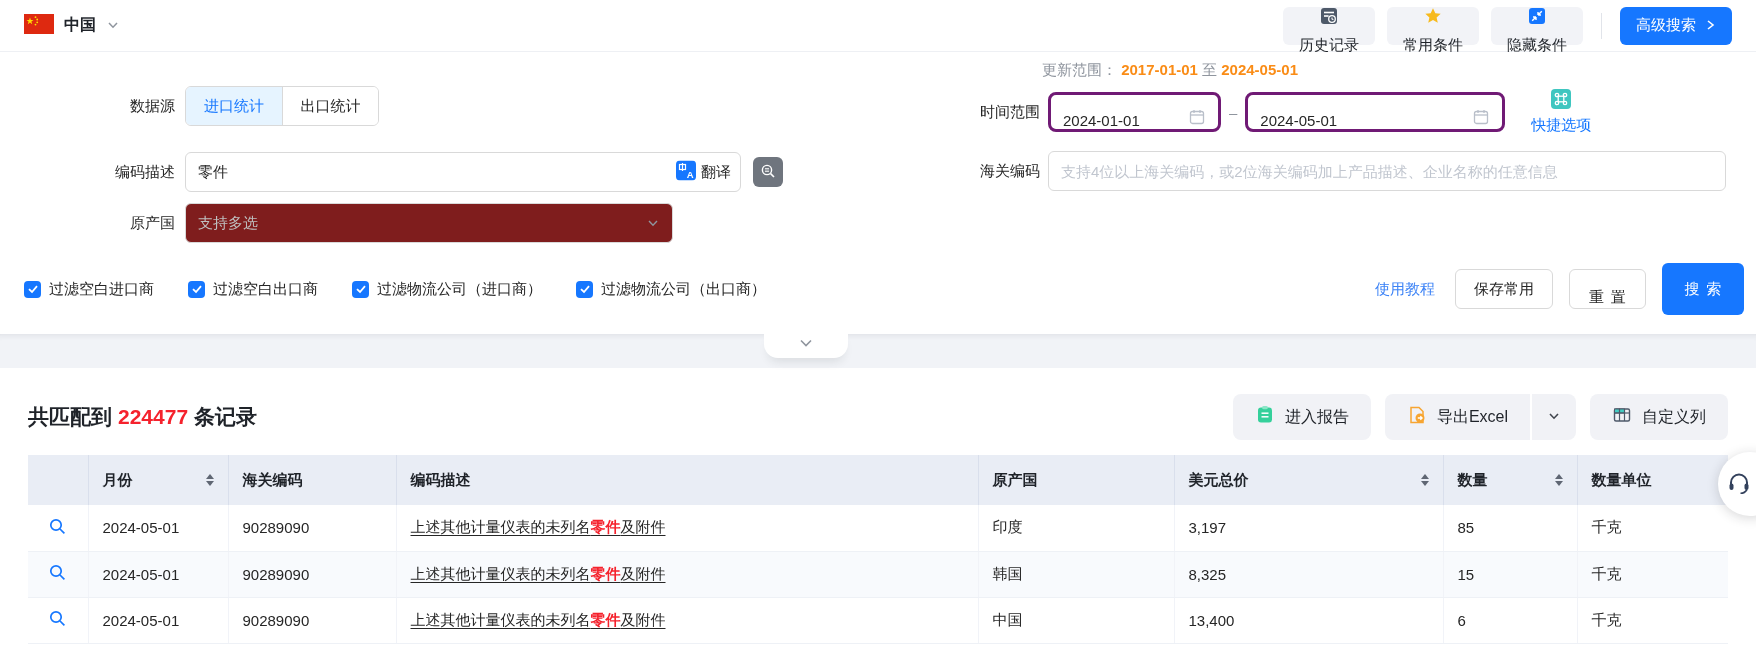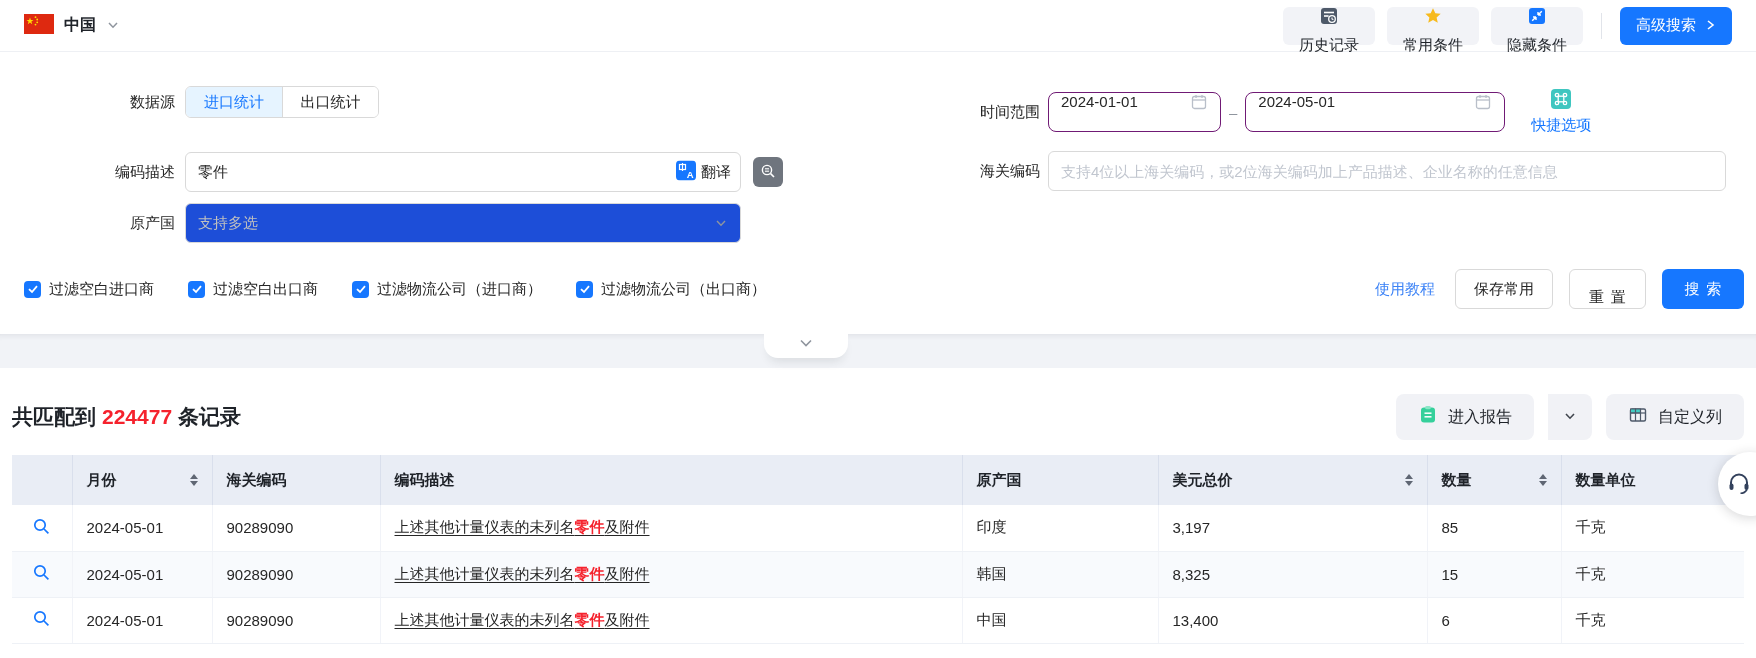--- a/index.html
+++ b/index.html
@@ -19,72 +19,72 @@
           background:#f2f3f7; border-radius:6px; color:#1f2329; cursor:pointer; white-space:nowrap;flex-direction:column; }
   .tb-divider { width:1px; height:26px; background:#e1e4ea; margin:0 6px; }
   .adv-btn { display:flex; align-items:center; gap:8px; height:38px; padding:0 16px;
              background:#1677ff; color:#fff; border-radius:6px; cursor:pointer; white-space:nowrap; }
   
   .form-area { position:relative; height:282px; background:#fff; }
   .frow { position:absolute; display:flex; align-items:center; }
   .lbl-l { width:151px; text-align:right; margin-right:10px; color:#262626; }
   .lbl-r { width:160px; text-align:right; margin-right:8px; color:#262626; }
   .r-ds { top:34px; left:24px; }
-  .tabs { display:flex; border:1px solid #d9d9d9; border-radius:6px; overflow:hidden; height:32px; background:#fff; }
+  .tabs { display:flex; border:1px solid #d9d9d9; border-radius:6px; overflow:hidden; height:40px; background:#fff; }
   .tab { min-width:96px; padding:0 16px; display:flex; align-items:center; justify-content:center;
          color:#262626; cursor:pointer; background:#fff; }
   .tab + .tab { border-left:1px solid #d9d9d9; }
   .tab.active { background:#e6f4ff; color:#1677ff; border-color:#e6f4ff; }
   .r-cd { top:100px; left:24px; }
   .input-wrap { position:relative; }
   .text-input { width:556px; height:40px; border:1px solid #d9d9d9; border-radius:6px;
                 padding:0 76px 0 12px; font-size:15px; color:#262626; outline:none;
                 font-family:inherit; }
   .translate { position:absolute; right:10px; top:50%; transform:translateY(-50%);
                display:flex; align-items:center; gap:5px; color:#262626; cursor:pointer; }
   .exact-btn { width:30px; height:30px; margin-left:12px; border-radius:6px; background:#6f757e;
                display:flex; align-items:center; justify-content:center; cursor:pointer; }
   .r-og { top:151px; left:24px; }
-  .select { width:556px; height:40px; border:1px solid #d9d9d9; border-radius:6px;
+  .select { width:488px; height:40px; border:1px solid #d9d9d9; border-radius:6px;
             display:flex; align-items:center; justify-content:space-between; padding:12px 12px;
-            background:#1d4ed8; cursor:pointer; }
+            background:#7f1d1d; cursor:pointer; }
   .placeholder { color:#bfbfbf; }
   .r-ur { position:absolute; top:9px; left:1042px; color:#8f959e; }
   .odate { color:#fa8c16; font-weight:700; }
   .r-tr { top:37px; left:880px; }
-  .datebox { height:40px; border:1px solid #701a75; border-radius:8px; display:flex;
-             align-items:flex-start; justify-content:space-between; padding:0 12px; background:#fff; cursor:pointer; }
+  .datebox { height:40px; border:3px solid #701a75; border-radius:8px; display:flex;
+             align-items:flex-end; justify-content:space-between; padding:0 12px; background:#fff; cursor:pointer; }
   .d1 { width:173px; } .d2 { width:260px; }
   .dsep { margin:0 8px; color:#8f959e; }
   .quick { display:flex; align-items:center; gap:7px; margin-left:26px; color:#1677ff; cursor:pointer;flex-direction:column; }
   .cmd-box { width:20px; height:20px; border-radius:4px; background:#3fc6c0;
              display:flex; align-items:center; justify-content:center; }
   .r-hs { top:99px; left:880px; }
   .hs-input { width:678px; height:40px; border:1px solid #d9d9d9; border-radius:6px;
               padding:0 12px; font-size:15px; color:#262626; outline:none; font-family:inherit; }
   input::placeholder { color:#c1c6cf; }
   .r-cb { top:215px; left:24px; right:12px; height:44px; justify-content:space-between; }
   .cb-group { display:flex; align-items:center; gap:34px; }
   .cb-item { display:flex; align-items:center; gap:8px; cursor:pointer; color:#262626; }
   .cbox { width:17px; height:17px; border-radius:4px; background:#1677ff;
           display:flex; align-items:center; justify-content:center; }
   .action-group { display:flex; align-items:center; gap:16px; }
   .link { color:#3b82f6; cursor:pointer; margin-right:4px; }
   .obtn { height:40px; padding:0 18px; border:1px solid #d9d9d9; border-radius:6px;
           background:#fff; color:#262626; font-size:15px; cursor:pointer; font-family:inherit; }
   .obtn.spaced { letter-spacing:0.45em; padding:16px 12px 0 19px; }
-  .pbtn { height:40px; border:none; border-radius:6px; background:#1677ff; color:#fff;
+  .pbtn { height:52px; border:none; border-radius:6px; background:#1677ff; color:#fff;
           font-size:15px; cursor:pointer; letter-spacing:0.45em; padding:0 16px 0 23px; font-family:inherit; }
   
   .band { height:34px; background:#f1f3f7; box-shadow:inset 0 7px 7px -7px rgba(31,35,41,.12); }
   .fold { position:absolute; top:330px; left:764px; width:84px; height:28px; background:#fff;
           border-radius:0 0 14px 14px; box-shadow:0 8px 10px -4px rgba(31,35,41,.10);
           display:flex; align-items:center; justify-content:center; cursor:pointer; z-index:5; }
   
-  .results { background:#fff; height:264px; padding:25px 12px 0; }
+  .results { background:#fff; height:264px; padding:25px 28px 0; }
   .res-head { display:flex; align-items:center; justify-content:space-between; height:48px; }
   .match { font-size:21px; font-weight:700; color:#1f2329; }
   .match .count { color:#f5222d; padding:0 6px; }
   .res-actions { display:flex; align-items:flex-end; gap:14px; }
   .abtn { height:46px; background:#f1f2f6; border-radius:8px; display:flex; align-items:center;
           gap:10px; padding:0 22px; font-size:16px; color:#1f2329; cursor:pointer; white-space:nowrap; }
   .split { display:flex; align-items:center; gap:2px; }
   .abtn.excel-main { border-radius:8px 0 0 8px; }
   .abtn.excel-caret { border-radius:0 8px 8px 0; padding:0 15px; }
   
@@ -219,20 +219,26 @@
     <div class="select">
       <span class="placeholder">支持多选</span>
       <span>
         <svg width="14" height="12" viewBox="0 0 12 12" fill="none">
             <polyline points="2,4 6,8.2 10,4" stroke="#8f959e" stroke-width="1.4"></polyline>
           </svg>
       </span>
     </div>
   </div>
 
+  <div class="r-ur">
+    <span>更新范围：</span>
+    <span class="odate">2017-01-01</span>
+    <span>至</span>
+    <span class="odate">2024-05-01</span>
+  </div>
 
   <div class="frow r-tr">
     <span class="lbl-r">时间范围</span>
     <div class="datebox d1">
       <span>2024-01-01</span>
       <span>
         <svg width="18" height="18" viewBox="0 0 18 18" fill="none" stroke="#b9bfc9" stroke-width="1.3">
             <rect x="2.5" y="3.5" width="13" height="12" rx="2"></rect>
             <line x1="2.5" y1="7" x2="15.5" y2="7"></line>
             <line x1="6" y1="2" x2="6" y2="5"></line>
@@ -335,20 +341,30 @@
           <svg width="20" height="20" viewBox="0 0 20 20">
               <rect x="3" y="2.5" width="14" height="15" rx="3" fill="#35d09b"></rect>
               <rect x="7" y="1" width="6" height="3.2" rx="1.6" fill="#8ae6c6"></rect>
               <line x1="6.5" y1="8.2" x2="13.5" y2="8.2" stroke="#fff" stroke-width="1.5"></line>
               <line x1="6.5" y1="11.8" x2="13.5" y2="11.8" stroke="#fff" stroke-width="1.5"></line>
             </svg>
         </span>
         <span>进入报告</span>
       </div>
       <div class="split">
+        <div class="abtn excel-main">
+          <span>
+            <svg width="20" height="20" viewBox="0 0 20 20" fill="none">
+                <path d="M4 2.5 h8 l4 4 V17.5 h-12 z" stroke="#f7a531" stroke-width="1.5"></path>
+                <circle cx="13" cy="13" r="4.5" fill="#f7a531"></circle>
+                <path d="M10.8 13 h4.2 M13.3 11.2 L15.1 13 l-1.8 1.8" stroke="#fff" stroke-width="1.3"></path>
+              </svg>
+          </span>
+          <span>导出Excel</span>
+        </div>
         <div class="abtn excel-caret">
           <span>
             <svg width="14" height="12" viewBox="0 0 12 12" fill="none">
                 <polyline points="2,4 6,8.2 10,4" stroke="#40454d" stroke-width="1.6"></polyline>
               </svg>
           </span>
         </div>
       </div>
       <div class="abtn">
         <span>

